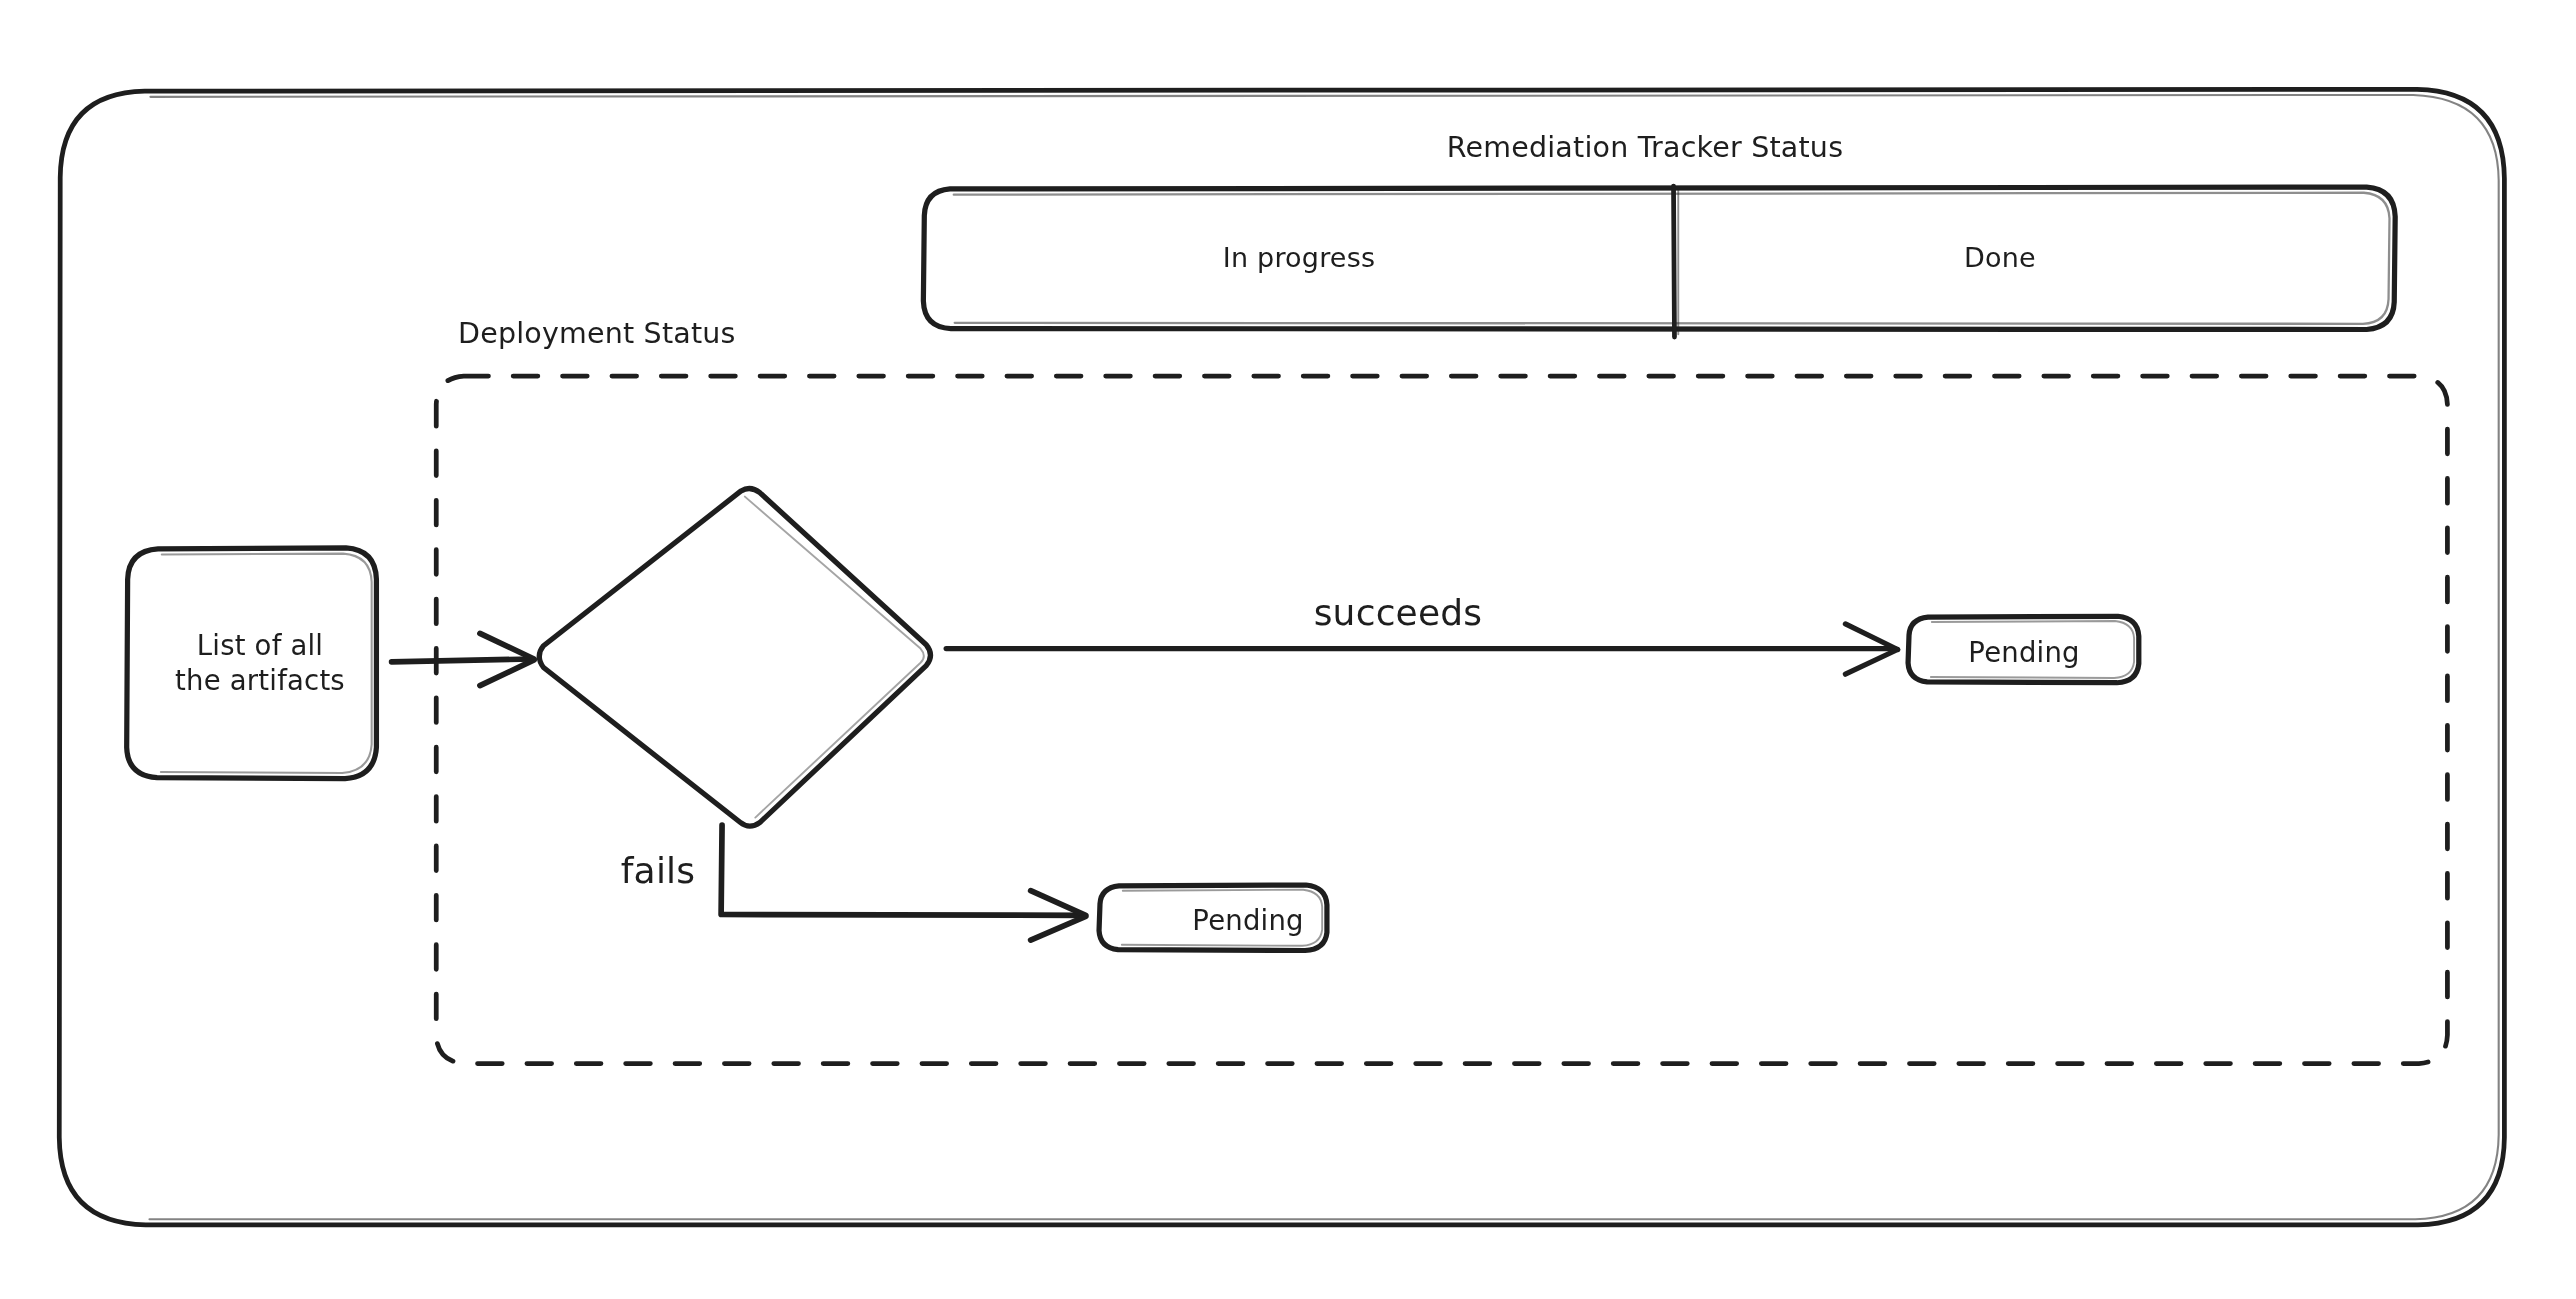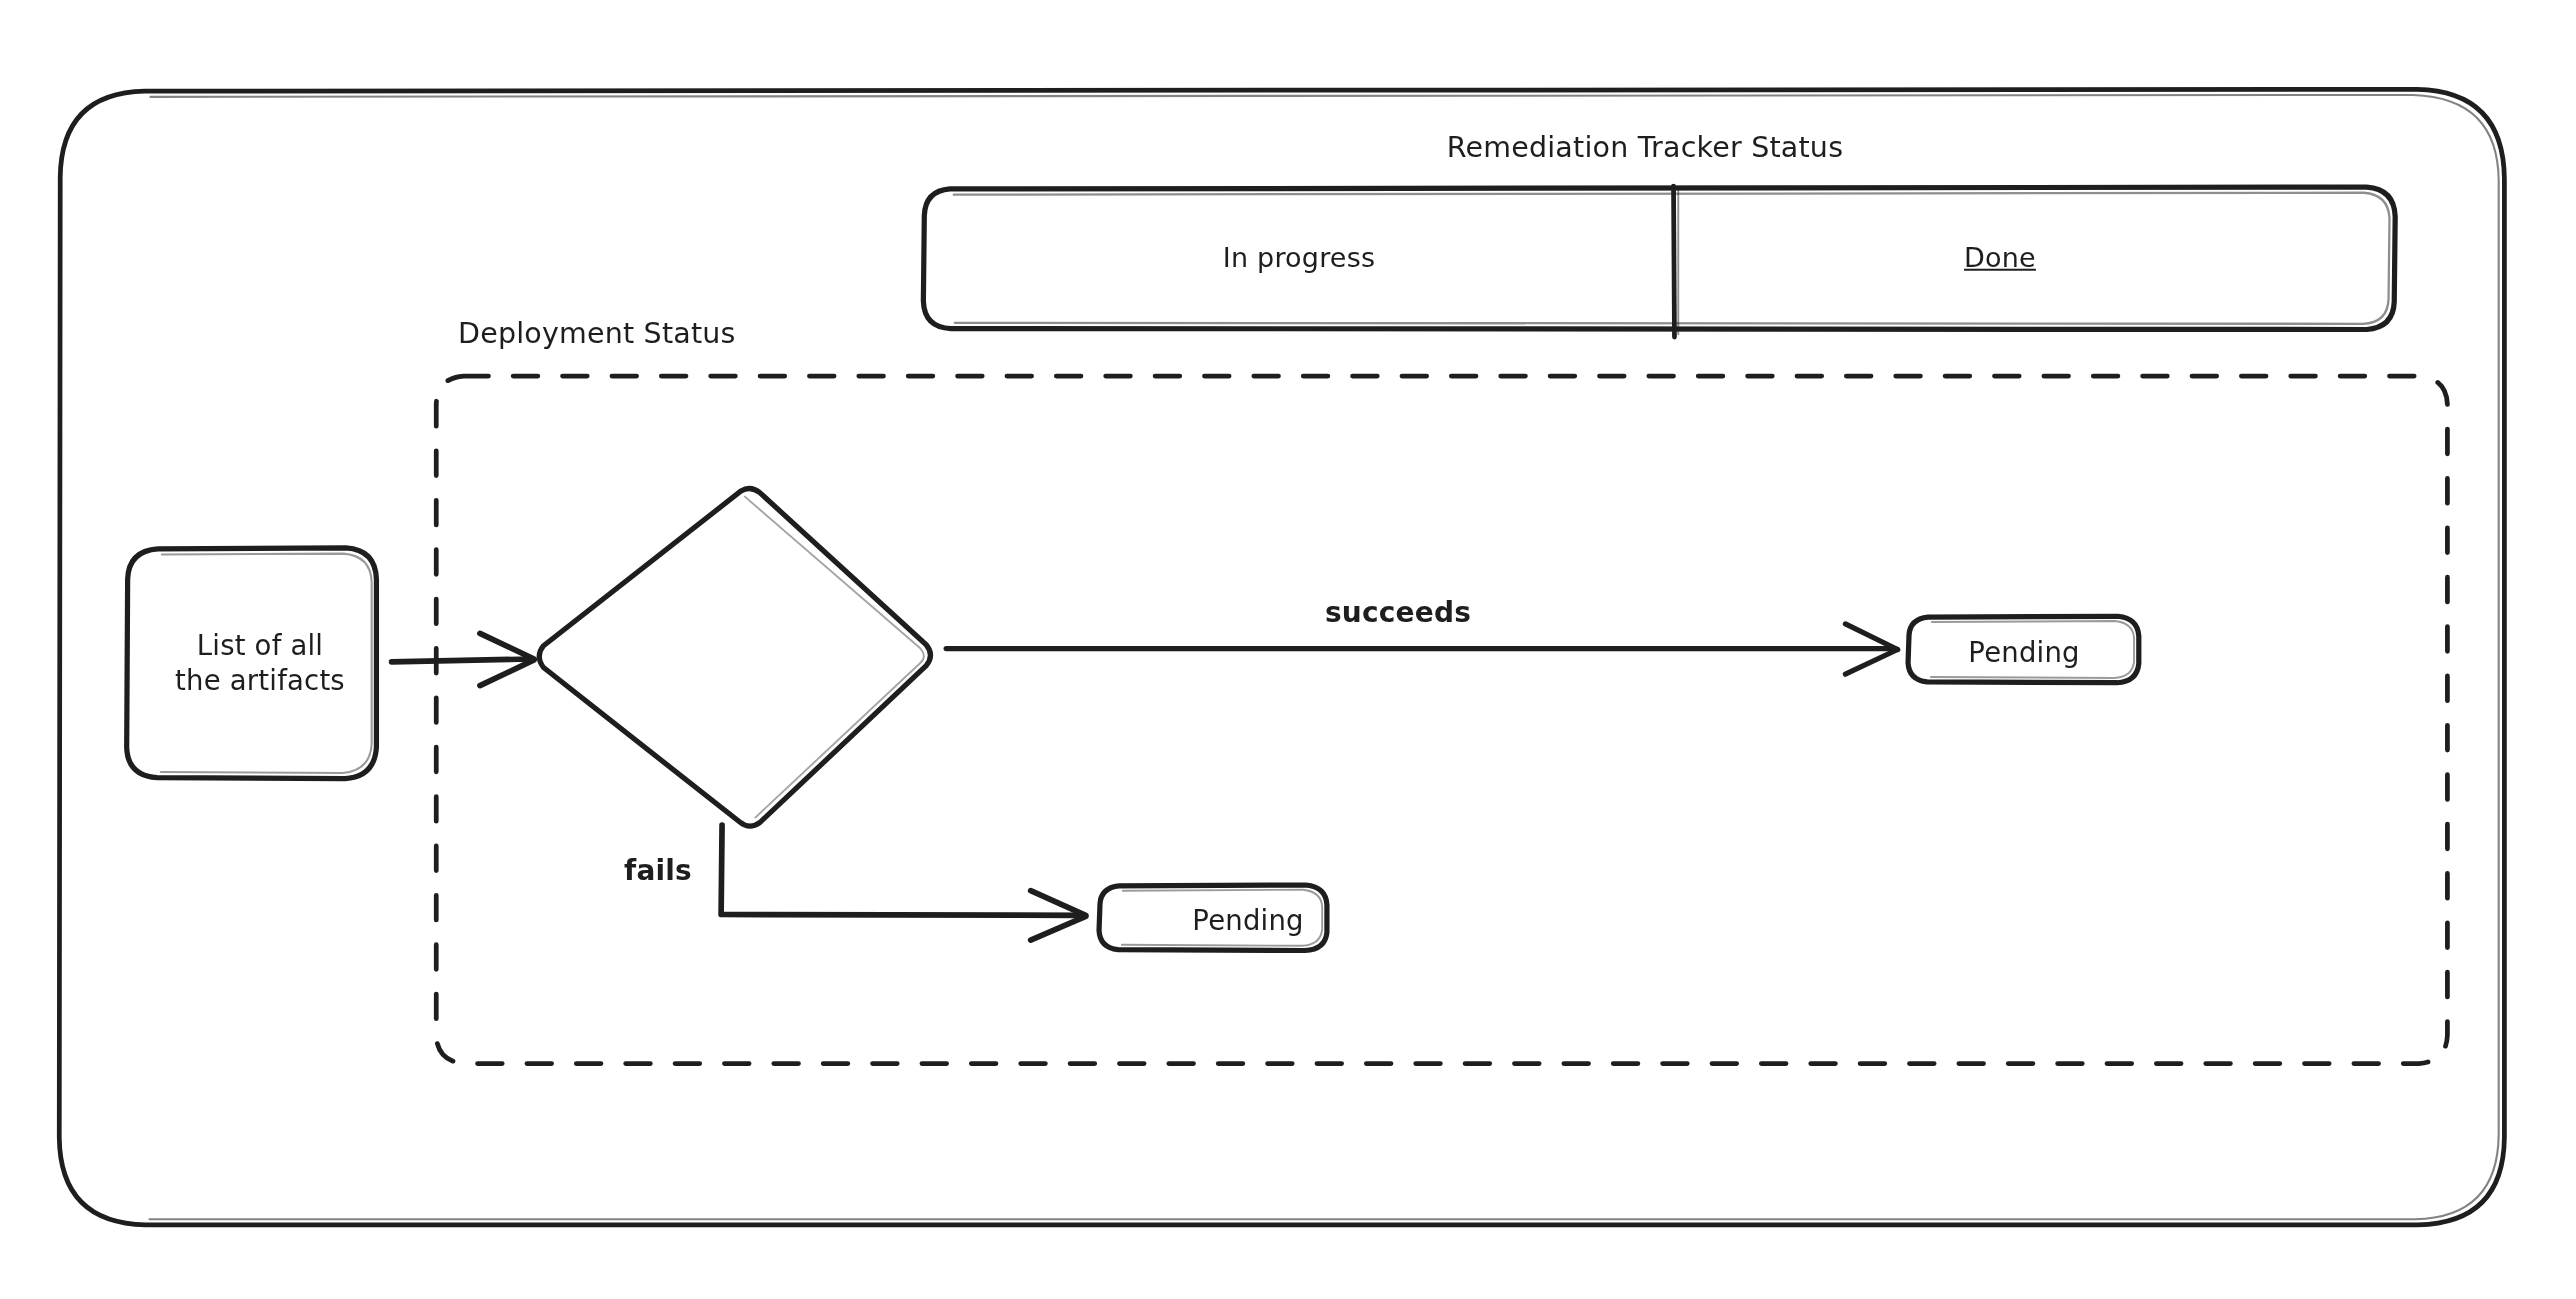--- a/index.html
+++ b/index.html
@@ -39,21 +39,21 @@
     white-space: pre;
     text-align: center;
     letter-spacing: 0.2px;
   }
   .lbl-c {
     transform: translate(-50%, -50%);
   }
   .t-section { font-size: 28.5px; }
   .t-cell    { font-size: 27px; }
   .t-node    { font-size: 27.5px; }
-  .t-edge    { font-size: 28px; font-weight: bold; }
+  .t-edge    { font-size: 36px; }
 </style>
 </head>
 <body>
 
 <div id="canvas">
 
   <svg class="layer" viewBox="0 0 2712 1368">
 
     <g>
       <path class="stroke" stroke-width="5" d="M 152 96
@@ -179,21 +179,21 @@
       <path class="stroke" stroke-width="6" d="M 1085 938 L 1143 964"></path>
       <path class="stroke" stroke-width="6" d="M 1085 990 L 1143 965"></path>
     </g>
 
   </svg>
 
   <div class="lbl lbl-c t-section" style="left:1645px; top:148px;">Remediation Tracker Status</div>
 
   <div class="lbl lbl-c t-cell" style="left:1299px; top:258px;">In progress</div>
 
-  <div class="lbl lbl-c t-cell" style="left:2000px; top:258px;text-decoration:underline;">Done</div>
+  <div class="lbl lbl-c t-cell" style="left:2000px; top:258px;">Done</div>
 
   <div class="lbl t-section" style="left:458px; top:316px; text-align:center;">Deployment Status</div>
 
   <div class="lbl lbl-c t-node" style="left:260px; top:663px;">List of all
 the artifacts</div>
 
 
   <div class="lbl lbl-c t-node" style="left:2024px; top:653px;">Pending</div>
 
   <div class="lbl lbl-c t-node" style="left:1248px; top:921px;">Pending</div>

